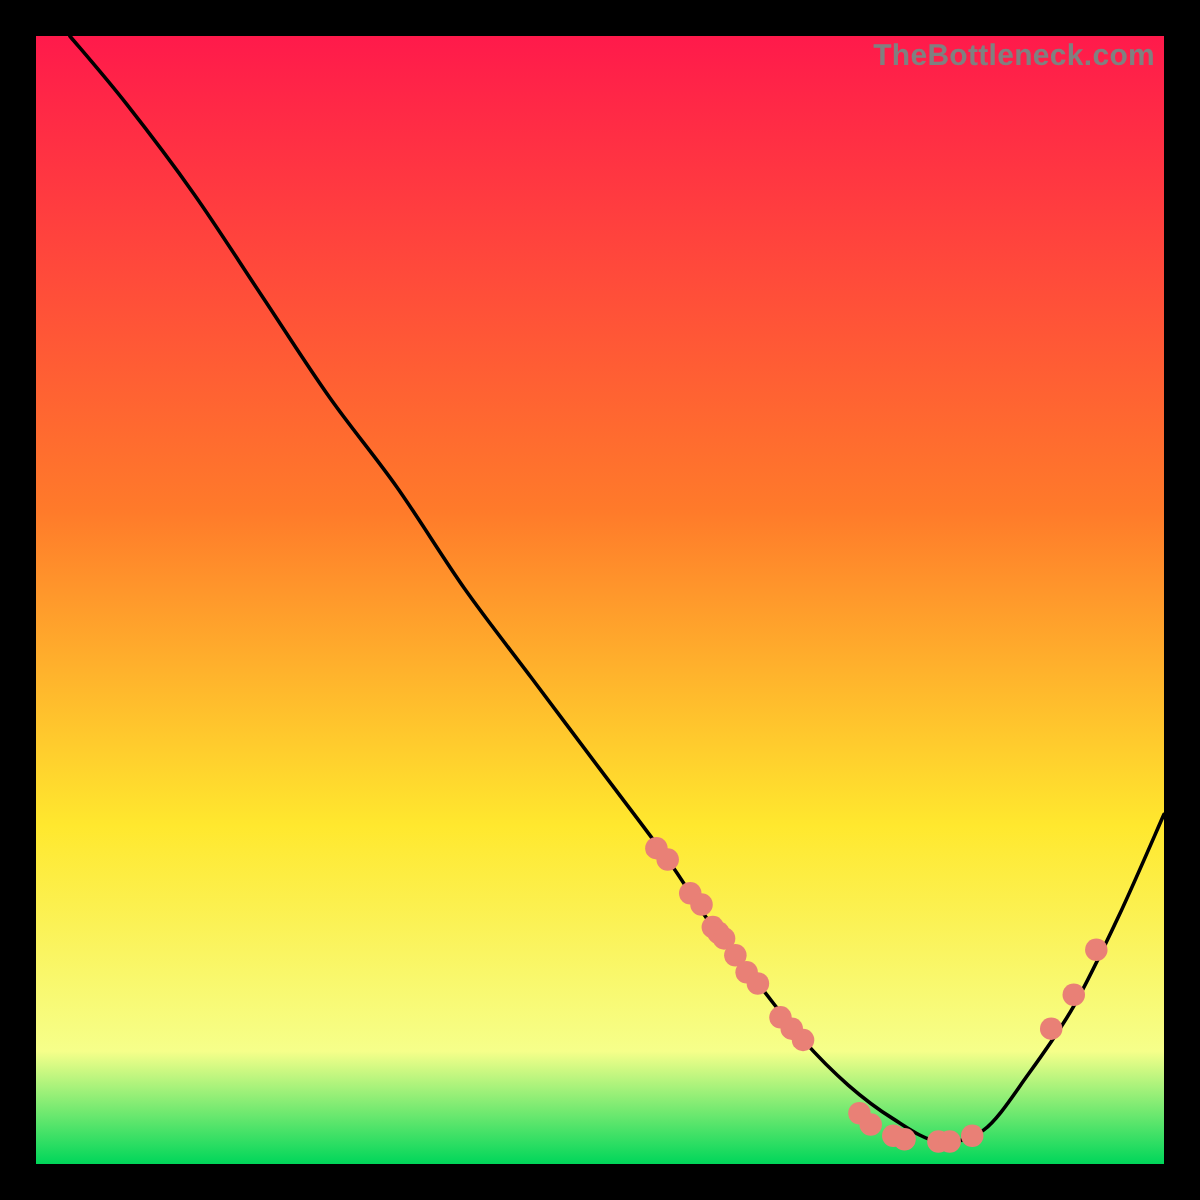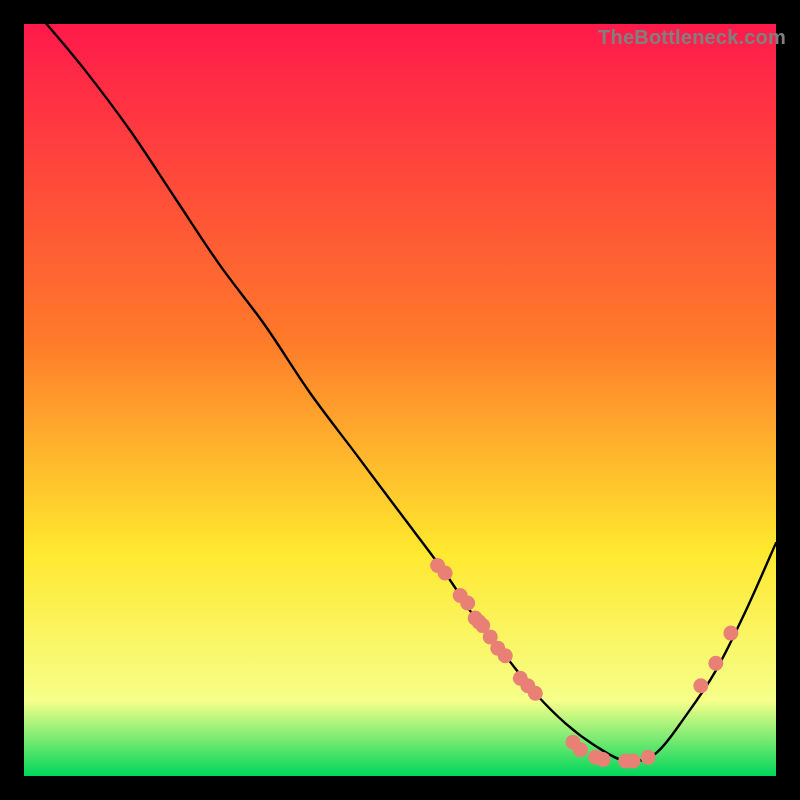--- a/index.html
+++ b/index.html
@@ -10,21 +10,20 @@
     background: #000;
     overflow: hidden;
   }
   .frame {
     position: absolute;
     left: 24px;
     top: 24px;
     width: 752px;
     height: 752px;
     background: #000;
-    padding-left: 16px;
   }
   .plot {
     position: absolute;
     left: 0;
     top: 0;
     width: 752px;
     height: 752px;
   }
   .attribution {
     position: absolute;

